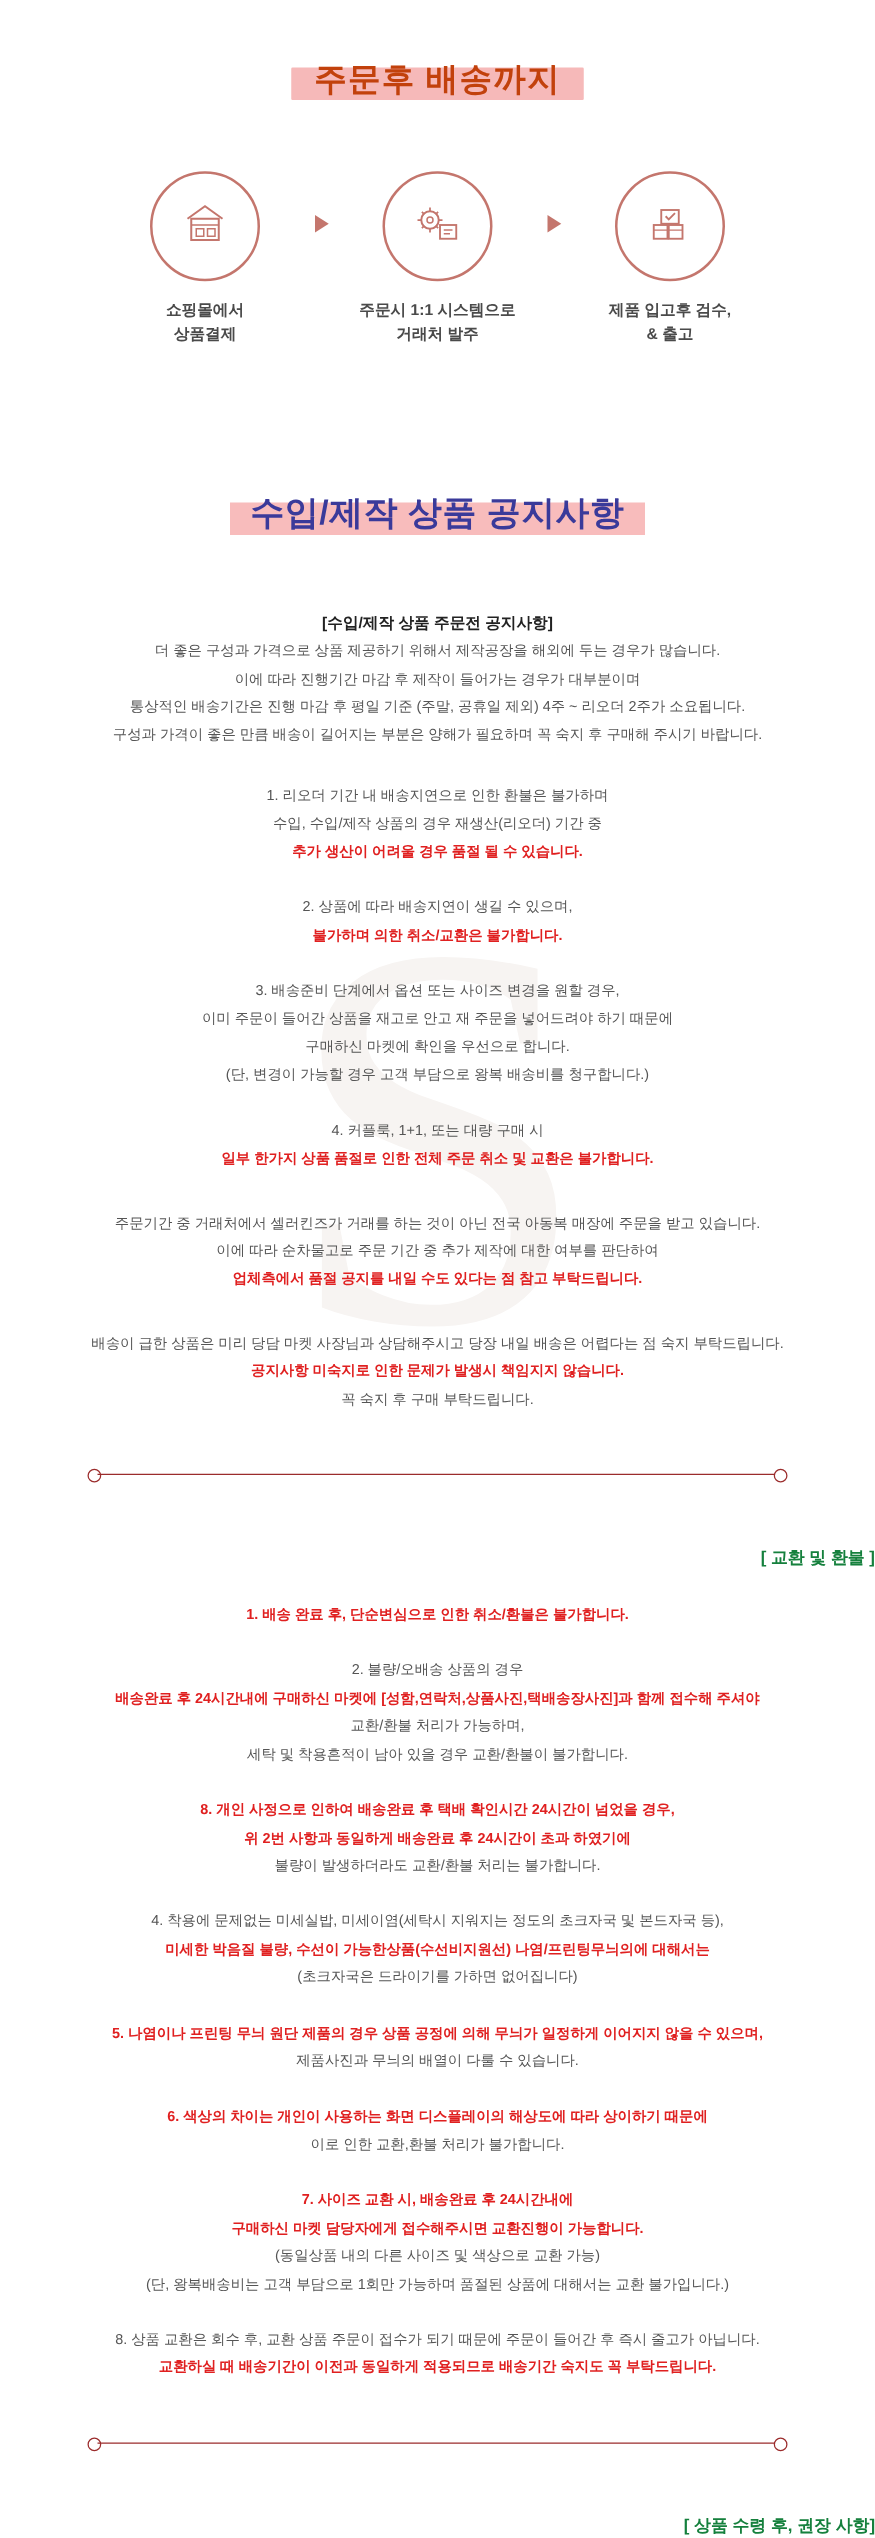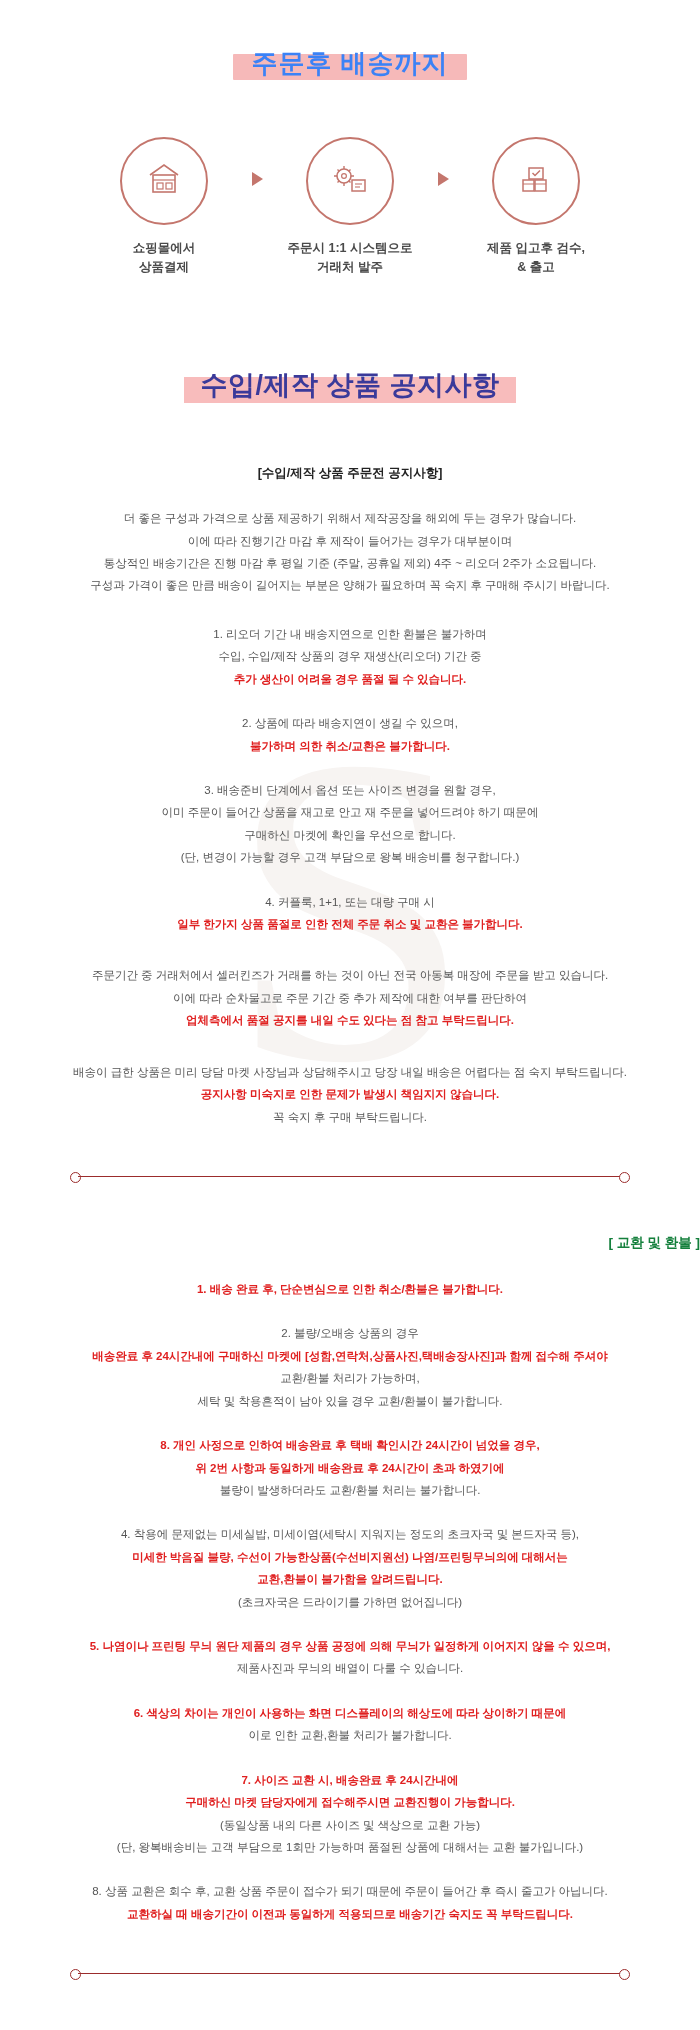--- a/index.html
+++ b/index.html
@@ -56,21 +56,21 @@
     background: #f6b9b9;
     z-index: 0;
     border-radius: 1px;
   }
   .top-banner .title-text {
     position: relative;
     z-index: 1;
     font-size: 26px;
     font-weight: bold;
     letter-spacing: 1px;
-    color: #3b82f6;
+    color: #c2410c;
   }
 
   
   .steps {
     margin-top: 52px;
     display: flex;
     justify-content: center;
     align-items: flex-start;
     gap: 0;
   }
@@ -107,21 +107,21 @@
     width: 0;
     height: 0;
     border-left: 11px solid #c4766d;
     border-top: 7px solid transparent;
     border-bottom: 7px solid transparent;
   }
 
   
   .section-title {
     text-align: center;
-    margin-top: 87px;
+    margin-top: 112px;
   }
   .section-title .title-wrap {
     display: inline-block;
     position: relative;
     padding: 2px 16px 6px 16px;
   }
   .section-title .hl {
     position: absolute;
     left: 0;
     right: 0;
@@ -143,21 +143,21 @@
   .block {
     text-align: center;
     font-size: 11.5px;
     line-height: 1.95;
     color: #555;
   }
   .block.m-top-60 { margin-top: 52px; }
   .block.m-top-34 { margin-top: 29px; }
   .block.m-top-26 { margin-top: 26px; }
   .block.m-top-22 { margin-top: 22px; }
-  .block.m-top-18 { margin-top: 22px; }
+  .block.m-top-18 { margin-top: 0; }
 
   .hd {
     font-weight: bold;
     color: #222;
     font-size: 12.5px;
   }
   .red { color: #e02020; font-weight: bold; }
   .line { display: block; }
 
   
@@ -352,21 +352,20 @@
 
     <div class="block m-top-22">
       <span class="line red">8. 개인 사정으로 인하여 배송완료 후 택배 확인시간 24시간이 넘었을 경우,</span>
       <span class="line red">위 2번 사항과 동일하게 배송완료 후 24시간이 초과 하였기에</span>
       <span class="line">불량이 발생하더라도 교환/환불 처리는 불가합니다.</span>
     </div>
 
     <div class="block m-top-22">
       <span class="line">4. 착용에 문제없는 미세실밥, 미세이염(세탁시 지워지는 정도의 초크자국 및 본드자국 등),</span>
       <span class="line red">미세한 박음질 불량, 수선이 가능한상품(수선비지원선) 나염/프린팅무늬의에 대해서는</span>
-      <span class="line red">교환,환불이 불가함을 알려드립니다.</span>
       <span class="line">(초크자국은 드라이기를 가하면 없어집니다)</span>
     </div>
 
     <div class="block m-top-22">
       <span class="line red">5. 나염이나 프린팅 무늬 원단 제품의 경우 상품 공정에 의해 무늬가 일정하게 이어지지 않을 수 있으며,</span>
       <span class="line">제품사진과 무늬의 배열이 다룰 수 있습니다.</span>
     </div>
 
     <div class="block m-top-22">
       <span class="line red">6. 색상의 차이는 개인이 사용하는 화면 디스플레이의 해상도에 따라 상이하기 때문에</span>

